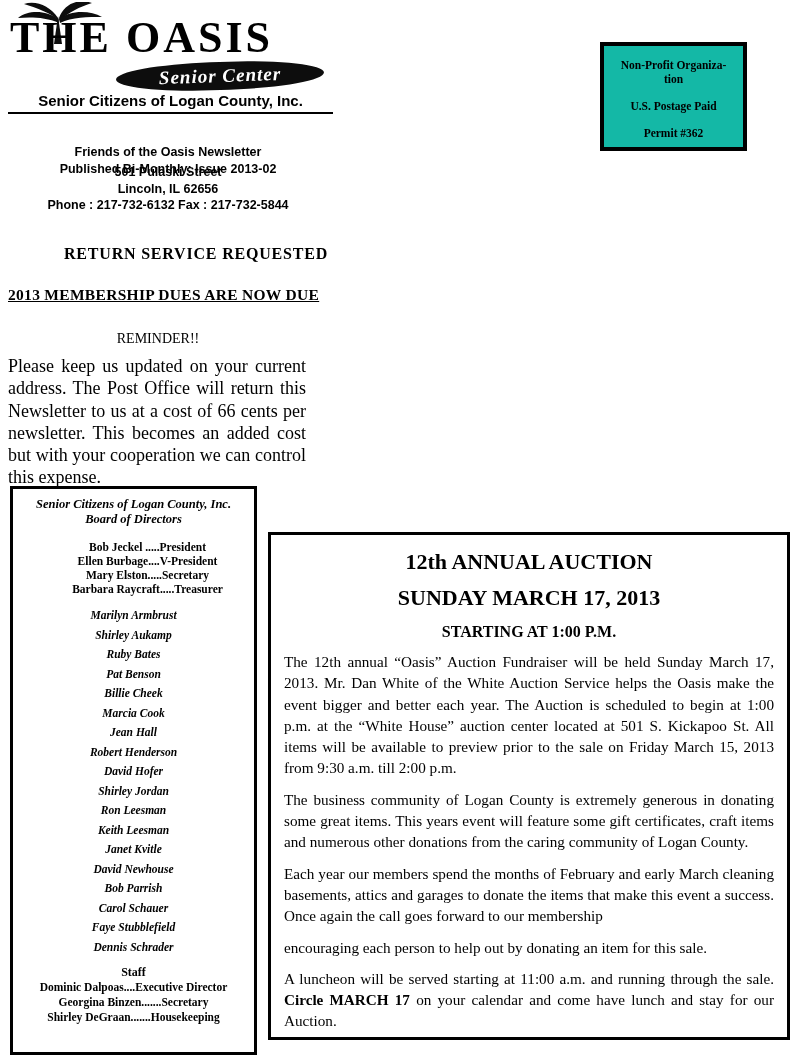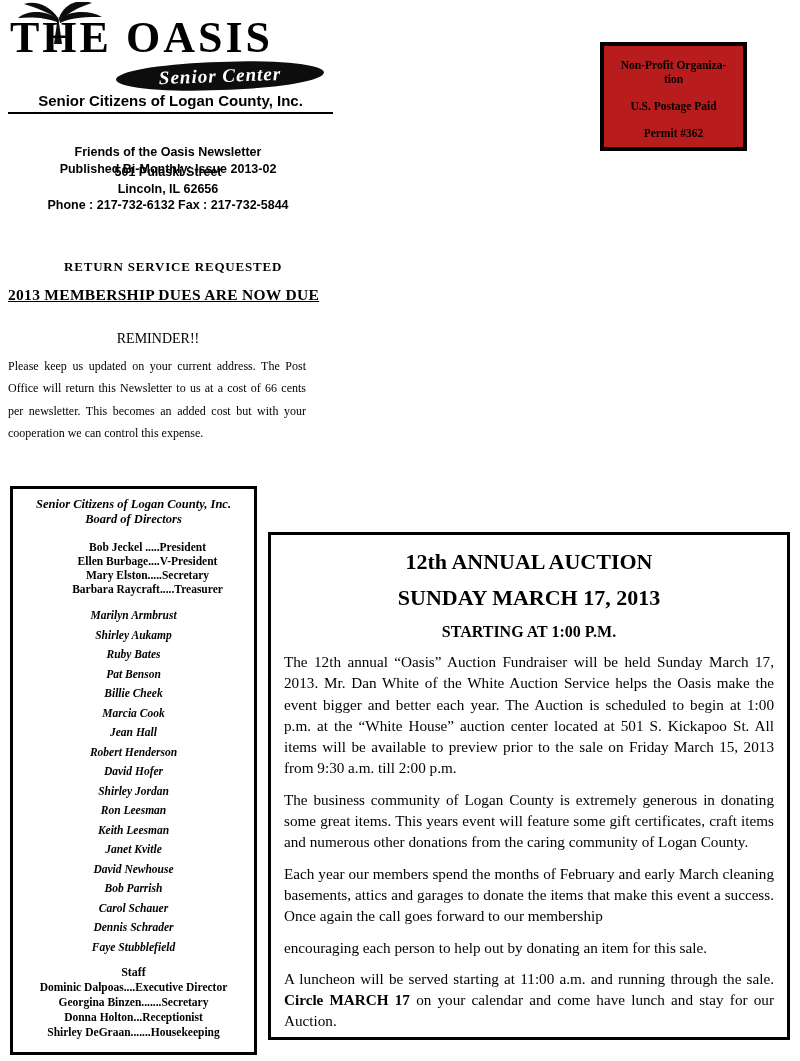--- a/index.html
+++ b/index.html
@@ -43,46 +43,46 @@
 
   .newsletter-block, .address-block {
     position: absolute; left: 8px; width: 320px; text-align: center;
     font-family: "Liberation Sans", sans-serif; font-weight: bold;
     font-size: 12.5px; line-height: 17px;
   }
   .newsletter-block { top: 118px; margin-top: 26px; }
   .address-block { top: 164px; line-height: 16.5px; }
 
   .return-service {
-    position: absolute; left: 64px; top: 259px;
-    font-weight: bold; font-size: 13px; letter-spacing: 0.8px;
+    position: absolute; left: 64px; top: 245px;
+    font-weight: bold; font-size: 16px; letter-spacing: 0.8px;
   }
 
   
   .postage-box {
     position: absolute; left: 600px; top: 42px; width: 147px; height: 109px;
-    border: 4px solid #000; background: #b91c1c;
+    border: 4px solid #000; background: #14b8a6;
     text-align: center; font-weight: bold; font-size: 11.5px; line-height: 14px;
     padding-top: 12px;
   }
   .postage-box .gap { margin-top: 13px; }
 
   
   .dues-heading {
     position: absolute; left: 8px; top: 286px;
     font-weight: bold; font-size: 15.5px; letter-spacing: 0.3px;
     text-decoration: underline;
   }
   .dues-reminder {
     position: absolute; left: 8px; top: 331px; width: 300px;
     text-align: center; font-size: 14px;
   }
   .dues-body {
     position: absolute; left: 8px; top: 355px; width: 298px;
-    font-size: 12px; line-height: 22.3px; text-align: justify;
+    font-size: 18px; line-height: 22.3px; text-align: justify;
   }
 
   
   .board-box {
     position: absolute; left: 10px; top: 486px; width: 247px; height: 569px;
     border: 3px solid #000; background: #fff;
     text-align: center; padding-top: 8px;
   }
   .board-title { font-weight: bold; font-style: italic; font-size: 12.5px; line-height: 15px; }
   .board-officers { margin-top: 13px; font-weight: bold; font-size: 11.5px; line-height: 14px; margin-left: 28px; }
@@ -175,28 +175,27 @@
         <div class="member">Jean Hall</div>
         <div class="member">Robert Henderson</div>
         <div class="member">David Hofer</div>
         <div class="member">Shirley Jordan</div>
         <div class="member">Ron Leesman</div>
         <div class="member">Keith Leesman</div>
         <div class="member">Janet Kvitle</div>
         <div class="member">David Newhouse</div>
         <div class="member">Bob Parrish</div>
         <div class="member">Carol Schauer</div>
+        <div class="member">Faye Stubblefield</div>
         <div class="member">Dennis Schrader</div>
-        <div class="member">Faye Stubblefield</div>
       </div>
     <div class="staff-heading">Staff</div>
     <div class="board-staff">
         <div class="staff-member">Dominic Dalpoas....Executive Director</div>
         <div class="staff-member">Georgina Binzen.......Secretary</div>
-        <div class="staff-member">Donna Holton...Receptionist</div>
         <div class="staff-member">Shirley DeGraan.......Housekeeping</div>
       </div>
   </div>
 
   <div class="auction-box">
     <div class="auction-title">12th ANNUAL AUCTION</div>
     <div class="auction-subtitle">SUNDAY MARCH 17, 2013</div>
     <div class="auction-time">STARTING AT 1:00 P.M.</div>
     <div class="auction-paragraphs">
         <p>The 12th annual “Oasis” Auction Fundraiser will be held Sunday March 17, 2013. Mr. Dan White of the White Auction Service helps the Oasis make the event bigger and better each year. The Auction is scheduled to begin at 1:00 p.m. at the “White House” auction center located at 501 S. Kickapoo St. All items will be available to preview prior to the sale on Friday March 15, 2013 from 9:30 a.m. till 2:00 p.m.</p>

